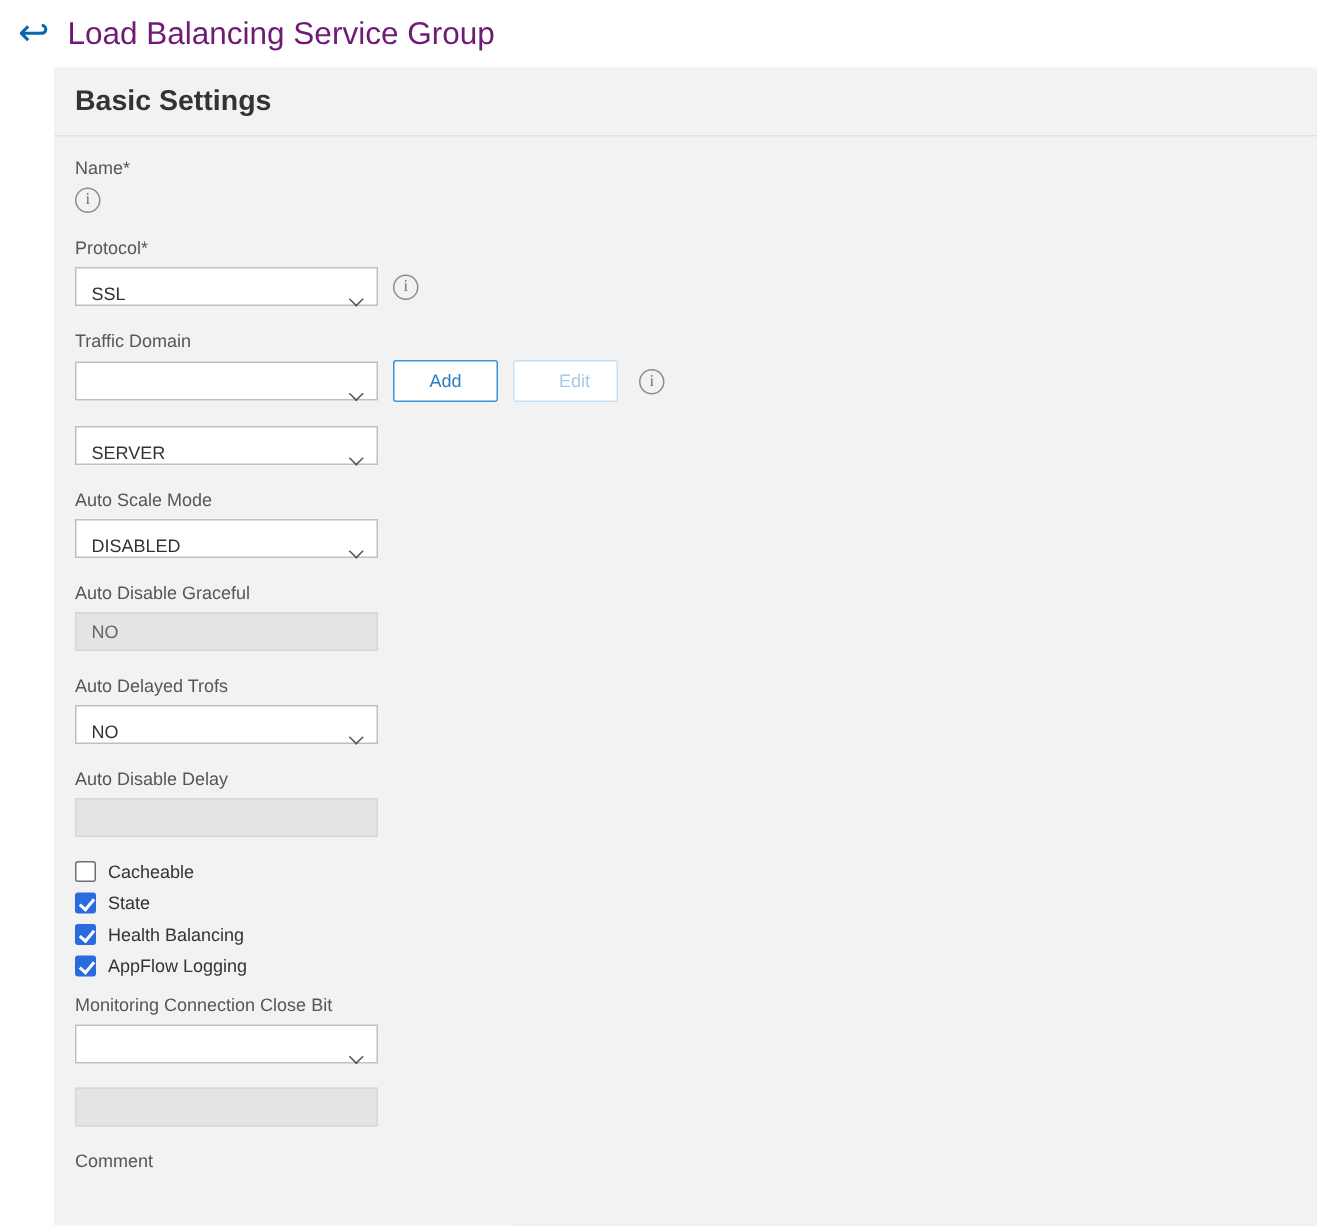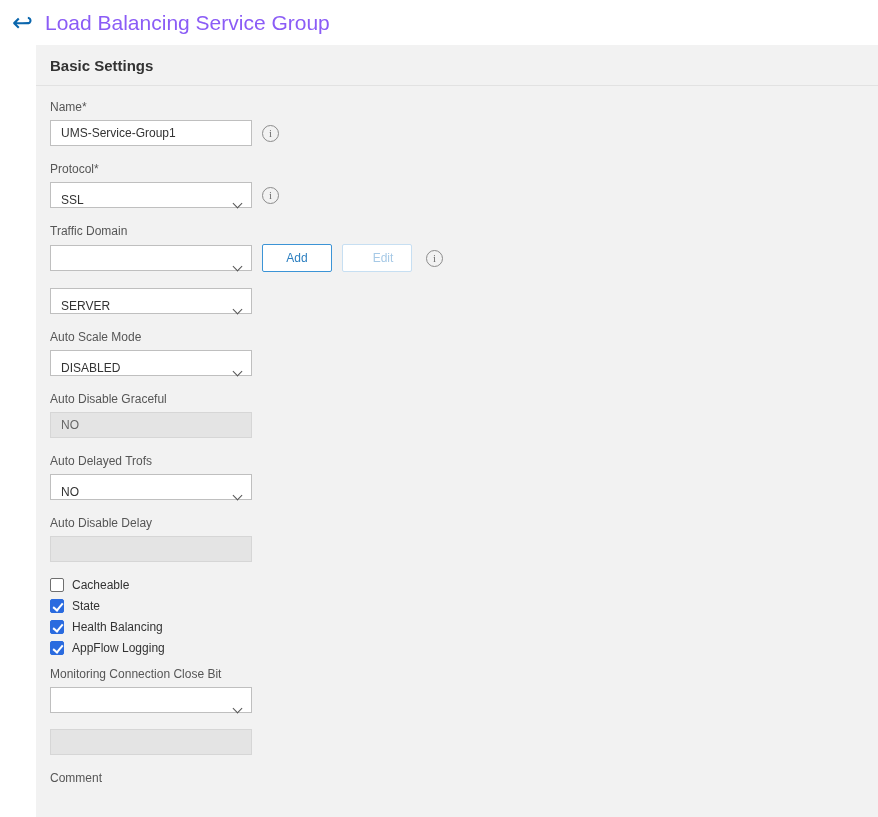--- a/index.html
+++ b/index.html
@@ -12,31 +12,31 @@
     --check: #2a6bdf;
   }
   .page-header {
     display: flex; align-items: center; gap: 12px;
     padding: 10px 0 10px 12px;
   }
   .back-button {
     color: var(--accent); font-size: 25px; line-height: 1;
     cursor: pointer; user-select: none;
   }
-  .page-title { font-size: 21px; font-weight: 400; color: #8b5cf6; }
+  .page-title { font-size: 21px; font-weight: 400; color: #701a75; }
 
   .panel {
     margin-left: 36px;
     background: #f2f2f2;
     min-height: 772px;
     display: flex; flex-direction: column;
   }
   .panel-header {
     padding: 12px 14px 11px;
-    font-size: 15px; font-weight: bold; color: #333;
+    font-size: 19px; font-weight: bold; color: #333;
     border-bottom: 1px solid #e2e2e2;
   }
   .panel-body { padding: 14px; flex: 1; }
 
   .field { margin-bottom: 16px; }
   .field-label {
     display: block; font-size: 12px; color: #565656; margin-bottom: 6px;
   }
   .row { display: flex; align-items: center; gap: 10px; }
 
@@ -109,21 +109,20 @@
 
 <div class="panel">
   <div class="panel-header">
     <span>Basic Settings</span>
   </div>
   <div class="panel-body">
 
     <div class="field">
       <label class="field-label">Name*</label>
       <div class="row">
-        <input type="text" class="text-input" value="UMS-Service-Group1" style="">
         <span class="info">i</span>
       </div>
     </div>
 
     <div class="field">
       <label class="field-label">Protocol*</label>
       <div class="row">
         <div class="select">
           <span>SSL</span>
           <span class="chevron"></span>

